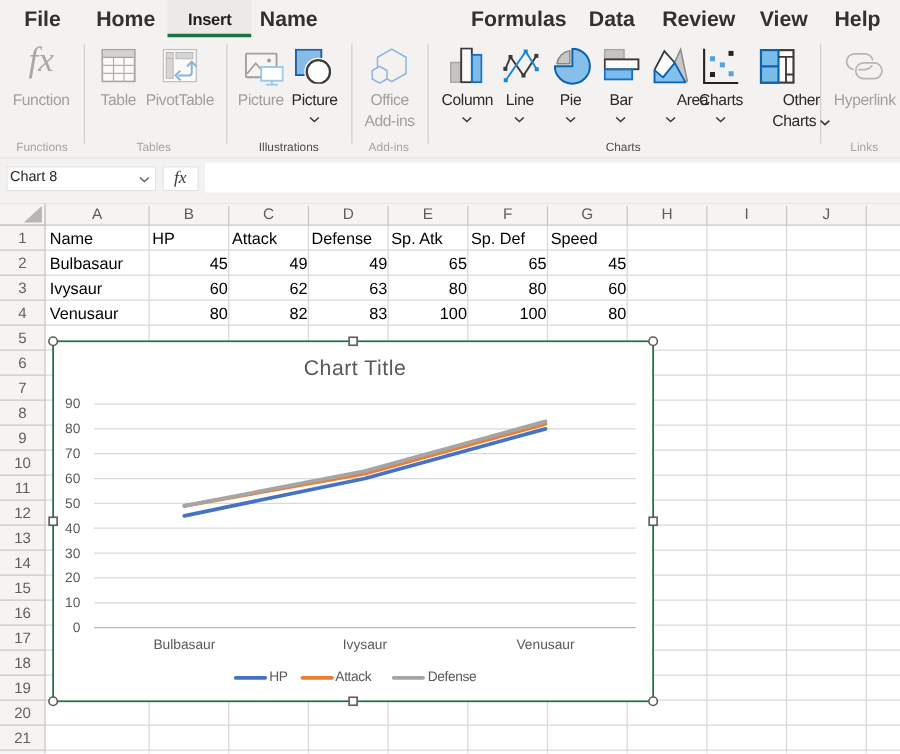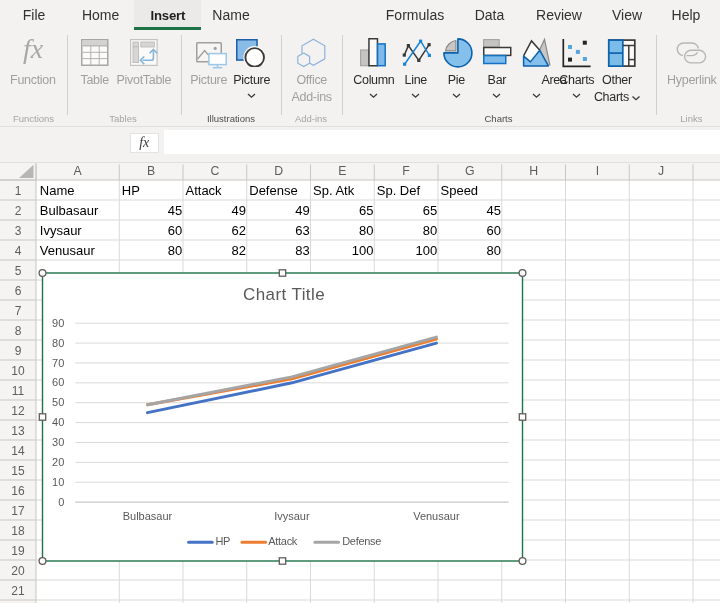--- a/index.html
+++ b/index.html
@@ -1,20 +1,20 @@
 <!DOCTYPE html>
 <html><head>
 <meta charset="utf-8">
 <style>
   * { margin:0; padding:0; box-sizing:border-box; }
   html,body { width:720px; height:603px; overflow:hidden; }
   body { font-family:"Liberation Sans", sans-serif; }
   #app { position:relative; width:720px; height:603px; background:#fff; }
   #tabbar { position:absolute; left:0; top:0; width:720px; height:30px; background:#f3f2f1; }
-  .tab { position:absolute; top:0; height:30px; line-height:31px; font-size:14px; color:#323130; transform:translateX(-50%); white-space:nowrap; }
+  .tab { position:absolute; top:0; height:30px; line-height:31px; font-size:17px; color:#323130; transform:translateX(-50%); white-space:nowrap;font-weight:bold; }
   #activetab { position:absolute; left:133.8px; top:0; width:67.4px; height:30px; background:#eceae8; border-bottom:3.5px solid #1e7346; }
   #ribbon { position:absolute; left:0; top:30px; width:720px; height:97px; background:#f3f2f1; border-bottom:1px solid #e1dfdd; }
   .sep { position:absolute; top:5px; width:1px; height:80px; background:#d2d0ce; }
   .rlabel { position:absolute; top:42px; width:96px; text-align:center; font-size:12.5px; letter-spacing:-0.3px; color:#2b2a29; transform:translateX(-50%); line-height:16.6px; white-space:pre; }
   .rlabel.dis { color:#a19f9d; }
   .glabel { position:absolute; top:83.3px;width:110px; text-align:center; font-size:9.5px; color:#4e4c4a; transform:translateX(-50%); }
   .glabel.dis { color:#a6a4a2; }
   .icon { position:absolute; }
   #fbar { position:absolute; left:0; top:127px; width:720px; height:35px; background:#f3f2f1; }
   #namebox { position:absolute; left:5px; top:6px; width:119.5px; height:19.5px; background:#fff; border:1px solid #e5e3e1; font-size:11.5px; line-height:17.5px; padding-left:2px; color:#252423; }
@@ -138,21 +138,21 @@
     <div class="rlabel dis" style="left:208.7px">Picture</div>
     <div class="rlabel" style="left:251.7px">Picture</div>
     <div class="rlabel dis" style="left:311.7px">Office
 Add-ins</div>
     <div class="rlabel" style="left:373.9px">Column</div>
     <div class="rlabel" style="left:415.8px">Line</div>
     <div class="rlabel" style="left:456.4px">Pie</div>
     <div class="rlabel" style="left:496.9px">Bar</div>
     <div class="rlabel" style="left:554px">Area</div>
     <div class="rlabel" style="left:576.8px">Charts</div>
-    <div class="rlabel" style="left:617px">Other
+    <div class="rlabel" style="left:641px">Other
 Charts <svg width="8" height="5" viewBox="0 0 8 5" style="display:inline-block">
           <path d="M0.5 0.5 L4 3.7 L7.5 0.5" stroke="#3b3a39" stroke-width="1.3" fill="none"></path>
         </svg></div>
     <div class="rlabel dis" style="left:691.8px">Hyperlink</div>
     <div class="glabel dis" style="left:33.5px">Functions</div>
     <div class="glabel dis" style="left:123px">Tables</div>
     <div class="glabel" style="left:231px">Illustrations</div>
     <div class="glabel dis" style="left:311px">Add-ins</div>
     <div class="glabel" style="left:498.5px">Charts</div>
     <div class="glabel dis" style="left:691.4px">Links</div>
@@ -173,20 +173,25 @@
       </svg>
     <svg class="icon" style="left:531.7px;top:62.5px" width="9" height="6" viewBox="0 0 9 6">
         <path d="M1 1 L4.5 4.2 L8 1" stroke="#3b3a39" stroke-width="1.3" fill="none"></path>
       </svg>
     <svg class="icon" style="left:572.3px;top:62.5px" width="9" height="6" viewBox="0 0 9 6">
         <path d="M1 1 L4.5 4.2 L8 1" stroke="#3b3a39" stroke-width="1.3" fill="none"></path>
       </svg>
   </div>
   <div id="fbar">
     <div id="finput"></div>
+    <div id="namebox">Chart 8
+      <svg style="position:absolute;right:4px;top:7px" width="9" height="6" viewBox="0 0 9 6">
+          <path d="M1 1 L4.5 4.3 L8 1" stroke="#605e5c" stroke-width="1.1" fill="none"></path>
+        </svg>
+    </div>
     <div id="fxbox">fx</div>
   </div>
   <svg id="sheet" width="720" height="441" viewBox="0 0 720 441" font-family="Liberation Sans, sans-serif">
 <rect x="0" y="0" width="720" height="441" fill="#ffffff"></rect>
 <rect x="0" y="0" width="720" height="18" fill="#f5f4f3"></rect>
 <rect x="0" y="0" width="36" height="441" fill="#f5f4f3"></rect>
 <line x1="119.25" y1="18" x2="119.25" y2="441" stroke="#d9d9d9" stroke-width="1"></line>
 <line x1="183.0" y1="18" x2="183.0" y2="441" stroke="#d9d9d9" stroke-width="1"></line>
 <line x1="246.75" y1="18" x2="246.75" y2="441" stroke="#d9d9d9" stroke-width="1"></line>
 <line x1="310.5" y1="18" x2="310.5" y2="441" stroke="#d9d9d9" stroke-width="1"></line>

